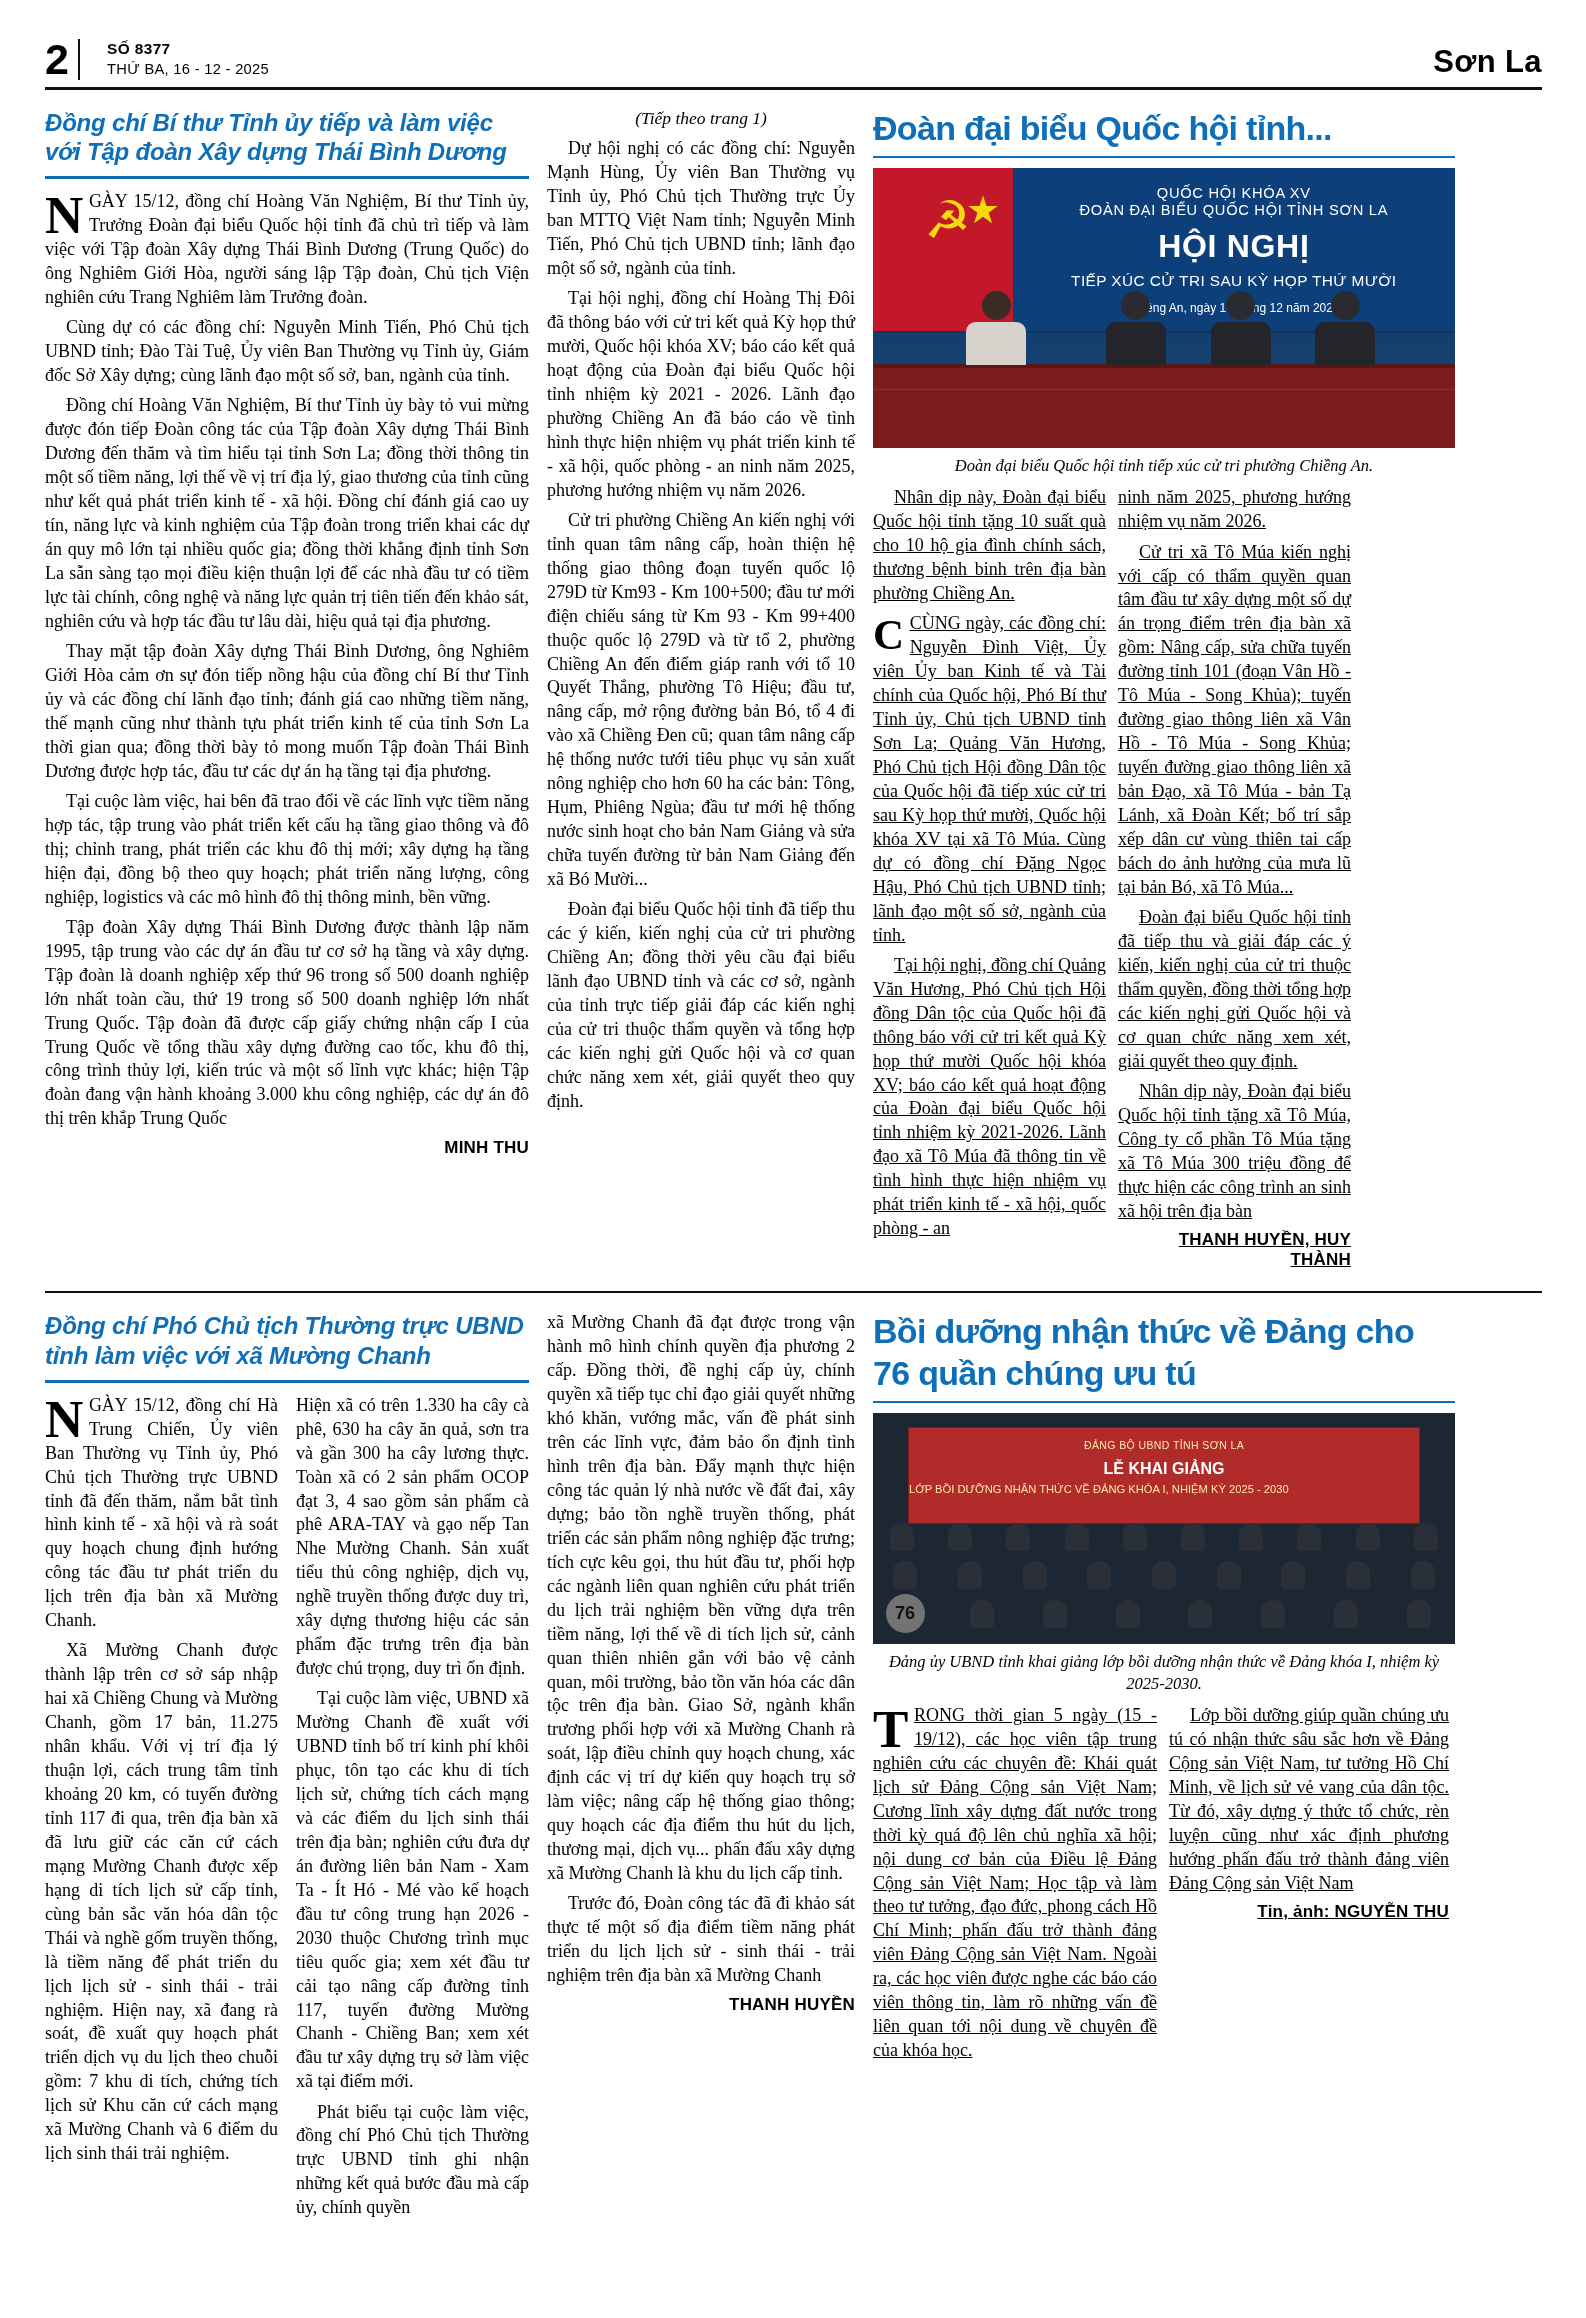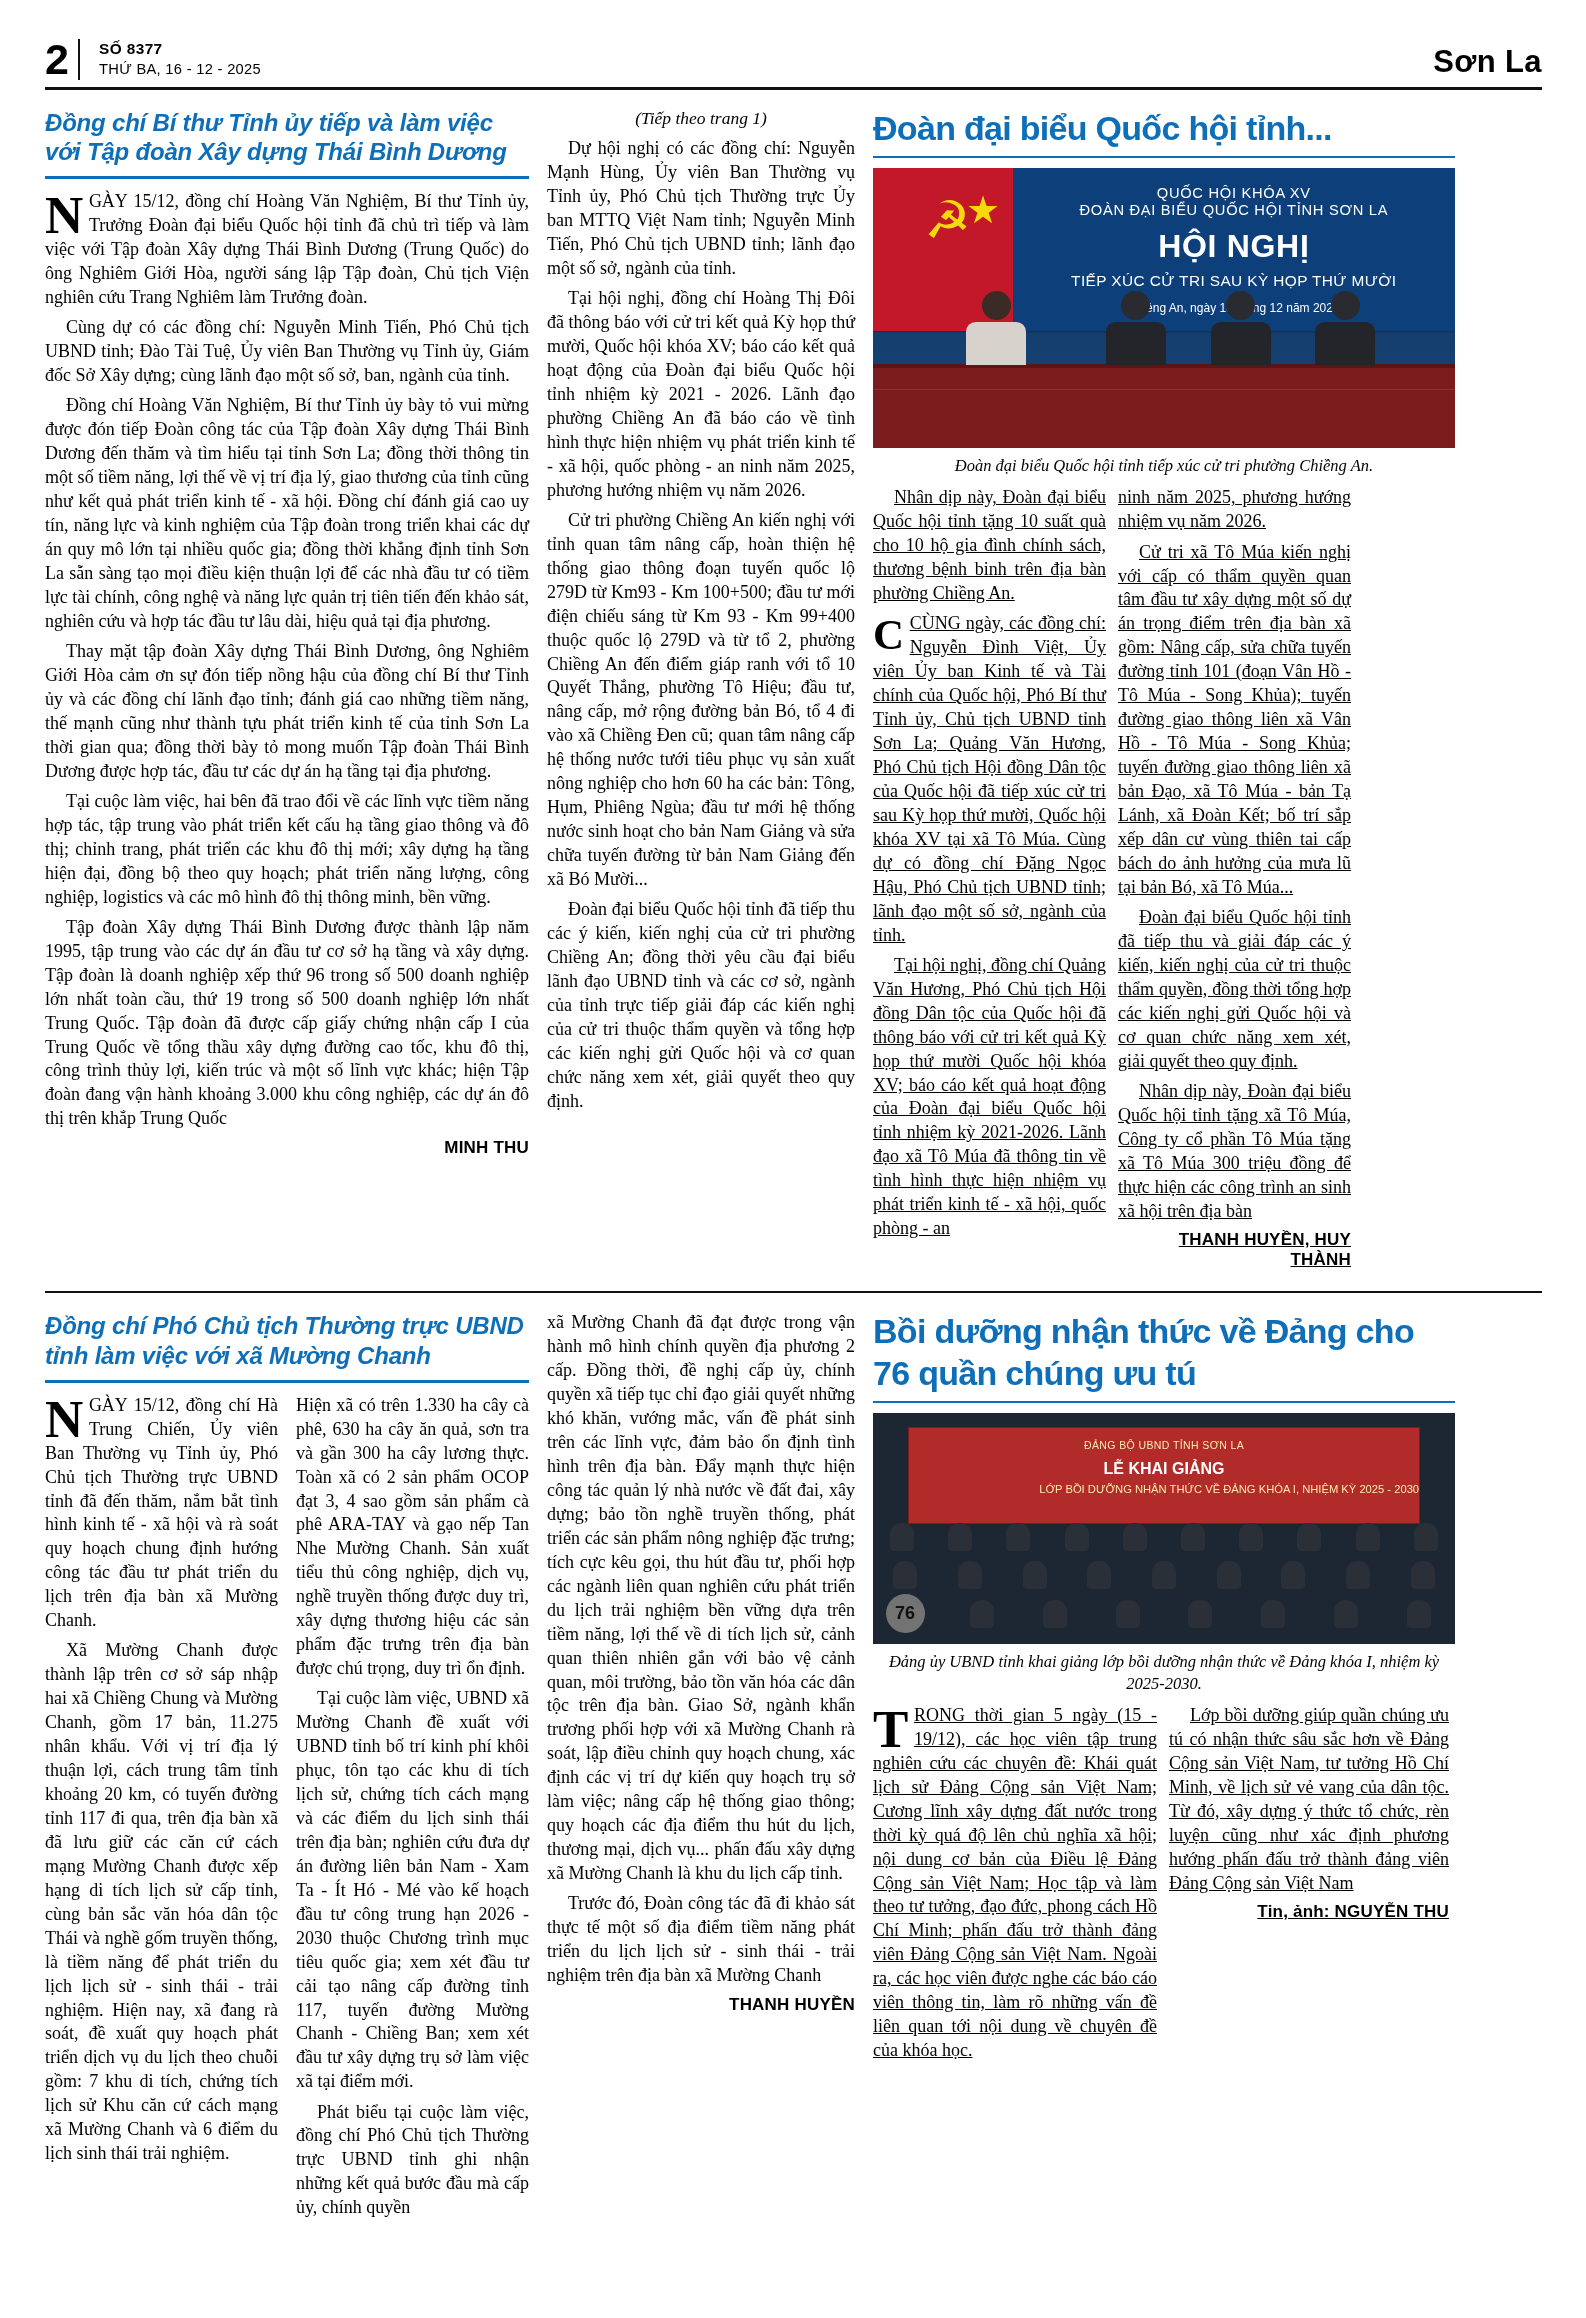--- a/index.html
+++ b/index.html
@@ -29,21 +29,21 @@
   .masthead-left { display:flex; align-items:center; gap:9.8px; }
   .page-num {
     font-family:"Liberation Sans", sans-serif;
     font-size: 43px;
     font-weight:700;
     line-height:0.95;
     letter-spacing:-0.7px;
   }
   .issue-block {
     border-left: 2.1px solid #111;
-    padding-left: 19px;
+    padding-left: 27px;
     font-family:"Liberation Sans", sans-serif;
     line-height:1.35;
   }
   .issue-no { font-size: 15.4px; font-weight:700; letter-spacing:0.4px;}
   .issue-date { font-size: 14.7px; font-weight:400; letter-spacing:0.3px;}
   .masthead-right {
     font-family:"Liberation Sans", sans-serif;
     font-size: 31px;
     font-weight:700;
     letter-spacing:0.4px;
@@ -184,21 +184,21 @@
 
   
   .class-photo { height: 231px; background:#1d2733; }
   .class-stage {
     position:absolute; left:6%; right:6%; top:6%; height:42%;
     background:#b12b2b;
     border:1.4px solid #7e1c1c;
   }
   .class-stage .t1{ color:#ffe9a8; font-family:"Liberation Sans",sans-serif; font-size:10.5px; text-align:center; margin-top:11.2px; letter-spacing:0.4px;}
   .class-stage .t2{ color:#fff; font-family:"Liberation Sans",sans-serif; font-size:16px; font-weight:700; text-align:center; margin-top:8.4px;}
-  .class-stage .t3{ color:#ffe9a8; font-family:"Liberation Sans",sans-serif; font-size:11.2px; text-align:right; margin-top:5.6px;}
+  .class-stage .t3{ color:#ffe9a8; font-family:"Liberation Sans",sans-serif; font-size:11.2px; text-align:left; margin-top:5.6px;}
   .audience { position:absolute; left:0; right:0; bottom:0; height:56%; }
   .aud-row { position:absolute; left:0; right:0; display:flex; justify-content:space-around; }
   .aud-head { width:24px; height:28px; border-radius:11.2px 11.2px 4.2px 4.2px; background:#2b2f38; }
   .badge76 {
     position:absolute; left:12.6px; bottom:11.2px; width:39px; height:39px; border-radius:50%;
     background:#737373; color:#111; font-family:"Liberation Sans",sans-serif;
     font-size:18px; font-weight:700; text-align:center; line-height:39px;
   }
 
   

